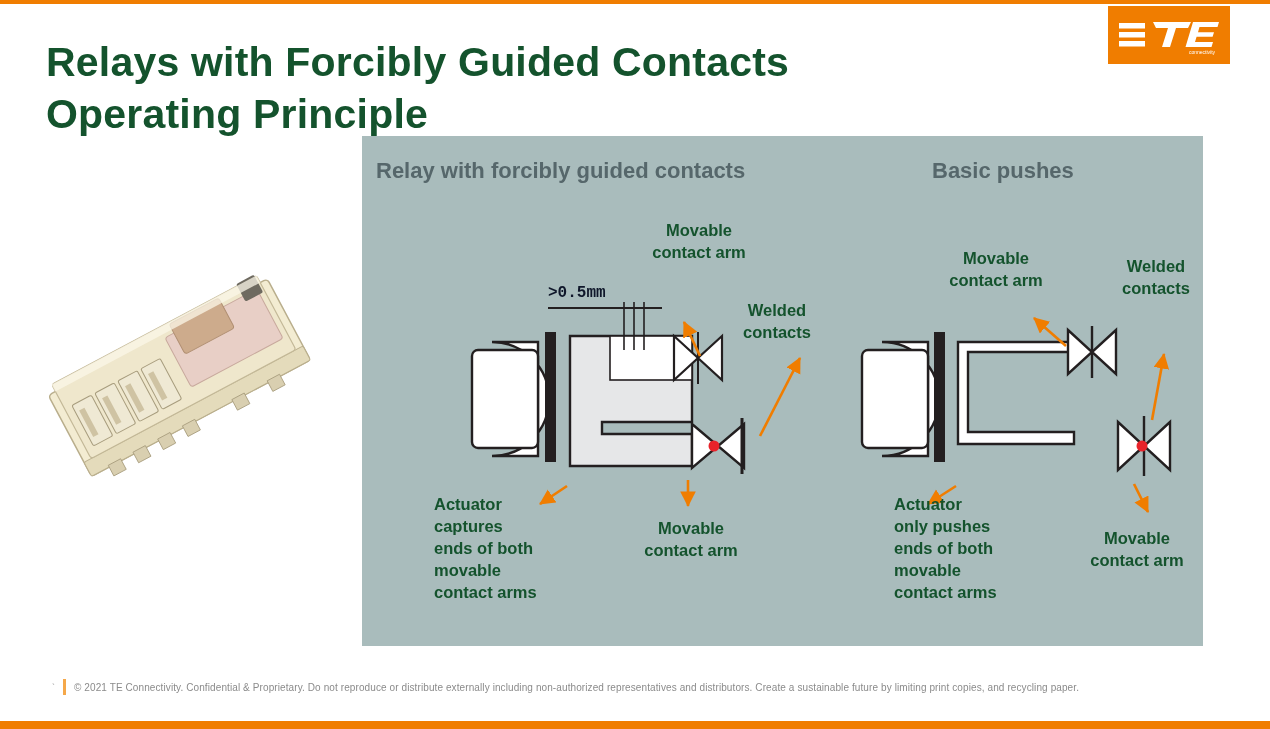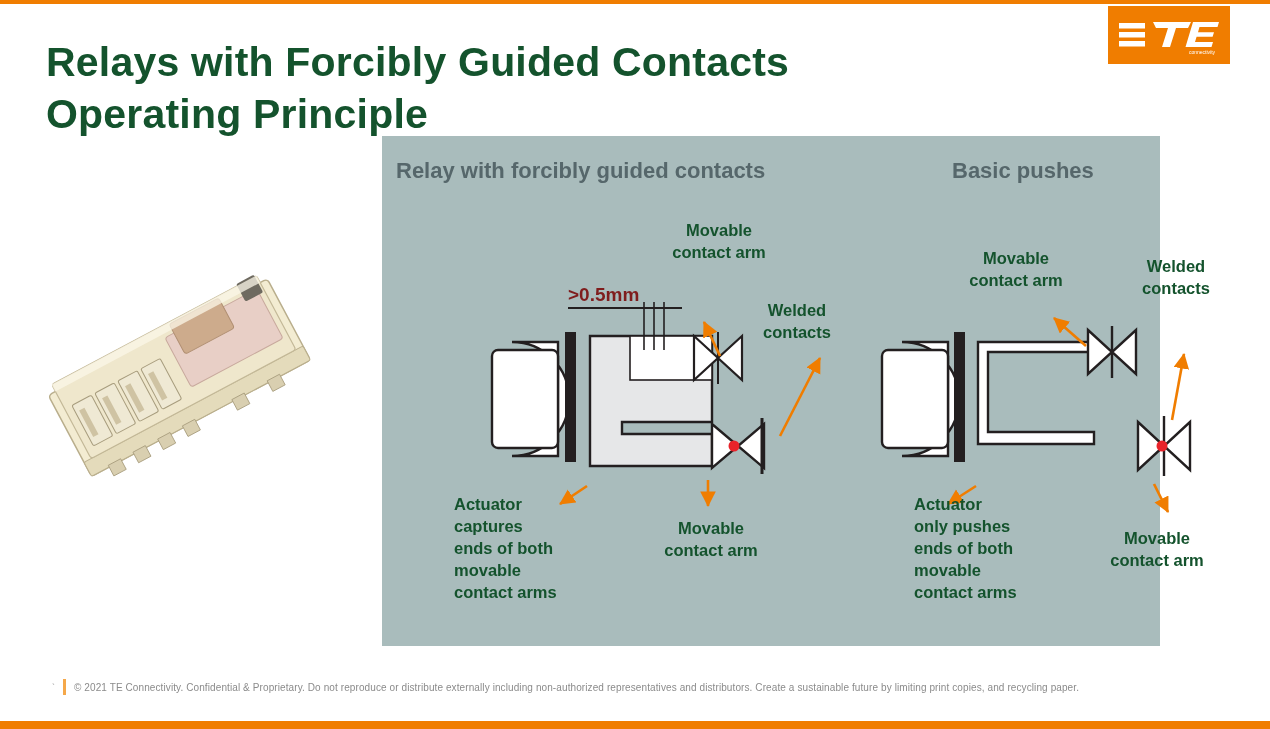--- a/index.html
+++ b/index.html
@@ -59,22 +59,22 @@
   }
   
   .photo {
     position: absolute;
     left: 18px; top: 240px;
     width: 320px; height: 270px;
   }
   
   .panel {
     position: absolute;
-    left: 382px; top: 136px;
-    width: 778px; height: 510px;
+    left: 362px; top: 136px;
+    width: 841px; height: 510px;
     background: #a9bcbc;
   }
   .panel-head {
     position: absolute;
     color: #56676b;
     font-size: 22px;
     font-weight: bold;
   }
   .panel-head.left  { left: 14px; top: 22px; }
   .panel-head.right { left: 570px; top: 22px; }
@@ -85,23 +85,24 @@
     font-size: 16.5px;
     font-weight: bold;
     line-height: 1.33;
     white-space: pre-line;
   }
   .callout.center { text-align: center; }
   .callout.left   { text-align: left; margin-left: 24px; }
 
   .dim-label {
     position: absolute;
-    color: #7f1d1d;
-    font-size: 19px;
+    color: #0f172a;
+    font-size: 16px;
     font-weight: bold;
+    font-family: Liberation Mono, monospace;
   }
 
   .svg-layer {
     position: absolute;
     left: 0; top: 0;
     width: 862px; height: 510px;
   }
 
   
   .footer {

